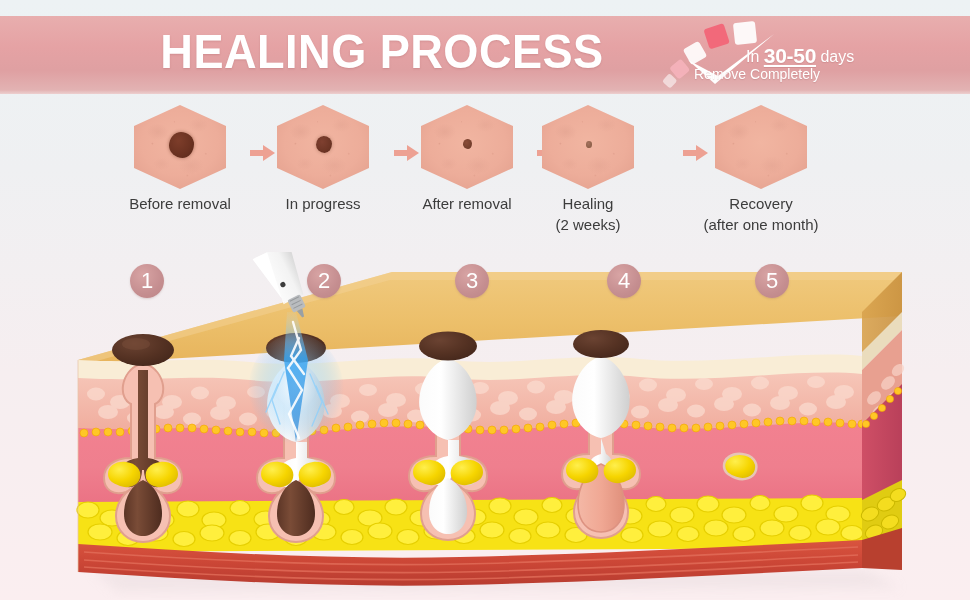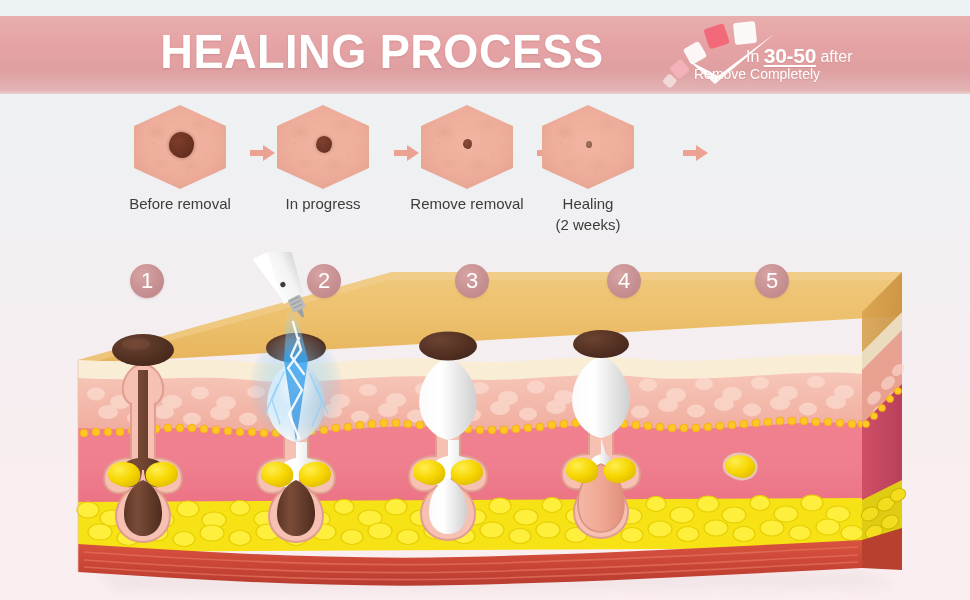--- a/index.html
+++ b/index.html
@@ -105,21 +105,21 @@
           <rect x="44" y="10" width="21" height="21" rx="3" fill="#f2697a" transform="rotate(-18 54 20)"></rect>
           <rect x="24" y="28" width="18" height="18" rx="3" fill="#ffffff" opacity=".9" transform="rotate(-30 33 37)"></rect>
           <rect x="10" y="46" width="15" height="15" rx="3" fill="#f7b4bd" opacity=".85" transform="rotate(-40 17 53)"></rect>
           <rect x="2" y="60" width="11" height="11" rx="2.5" fill="#ffffff" opacity=".55" transform="rotate(-48 7 65)"></rect>
           <path d="M26,44 L53,68 L112,18 L56,60 Z" fill="#ffffff"></path>
         </g>
       </svg>
       <div class="badge-line1">
         <span>In</span>
         <span class="num">30-50</span>
-        <span>after</span>
+        <span>days</span>
       </div>
       <div class="badge-line2">Remove Completely</div>
     </div>
   </div>
 
   <div id="hexrow">
 
     <div class="hexcell" style="left:105px">
       <div class="hexwrap">
         <div class="hex"></div>
@@ -149,21 +149,21 @@
       <div class="shaft"></div>
         <div class="head"></div>
     </div>
 
     <div class="hexcell" style="left:392px">
       <div class="hexwrap">
         <div class="hex"></div>
         <div class="mole" style="left:42px;top:34px;width:9px;height:10px;
              background:radial-gradient(ellipse at 38% 34%, #8a4c38 0%, #76402e 60%, #643526 100%);"></div>
       </div>
-      <div class="hexlabel">Remove removal</div>
+      <div class="hexlabel">After removal</div>
     </div>
 
     <div class="arrow" style="left:537px">
       <div class="shaft"></div>
         <div class="head"></div>
     </div>
 
     <div class="hexcell" style="left:513px">
       <div class="hexwrap">
         <div class="hex"></div>
@@ -172,20 +172,27 @@
       </div>
       <div class="hexlabel">Healing
 (2 weeks)</div>
     </div>
 
     <div class="arrow" style="left:683px">
       <div class="shaft"></div>
         <div class="head"></div>
     </div>
 
+    <div class="hexcell" style="left:686px">
+      <div class="hexwrap">
+        <div class="hex"></div>
+      </div>
+      <div class="hexlabel">Recovery
+(after one month)</div>
+    </div>
 
   </div>
 
   <div id="skin">
 
     <svg id="skinsvg" width="970" height="364" viewBox="0 0 970 364">
       <defs>
         <linearGradient id="gTop" x1="0" y1="0" x2="0" y2="1">
           <stop offset="0%" stop-color="#f0c97d"></stop>
           <stop offset="55%" stop-color="#ecbf6a"></stop>

